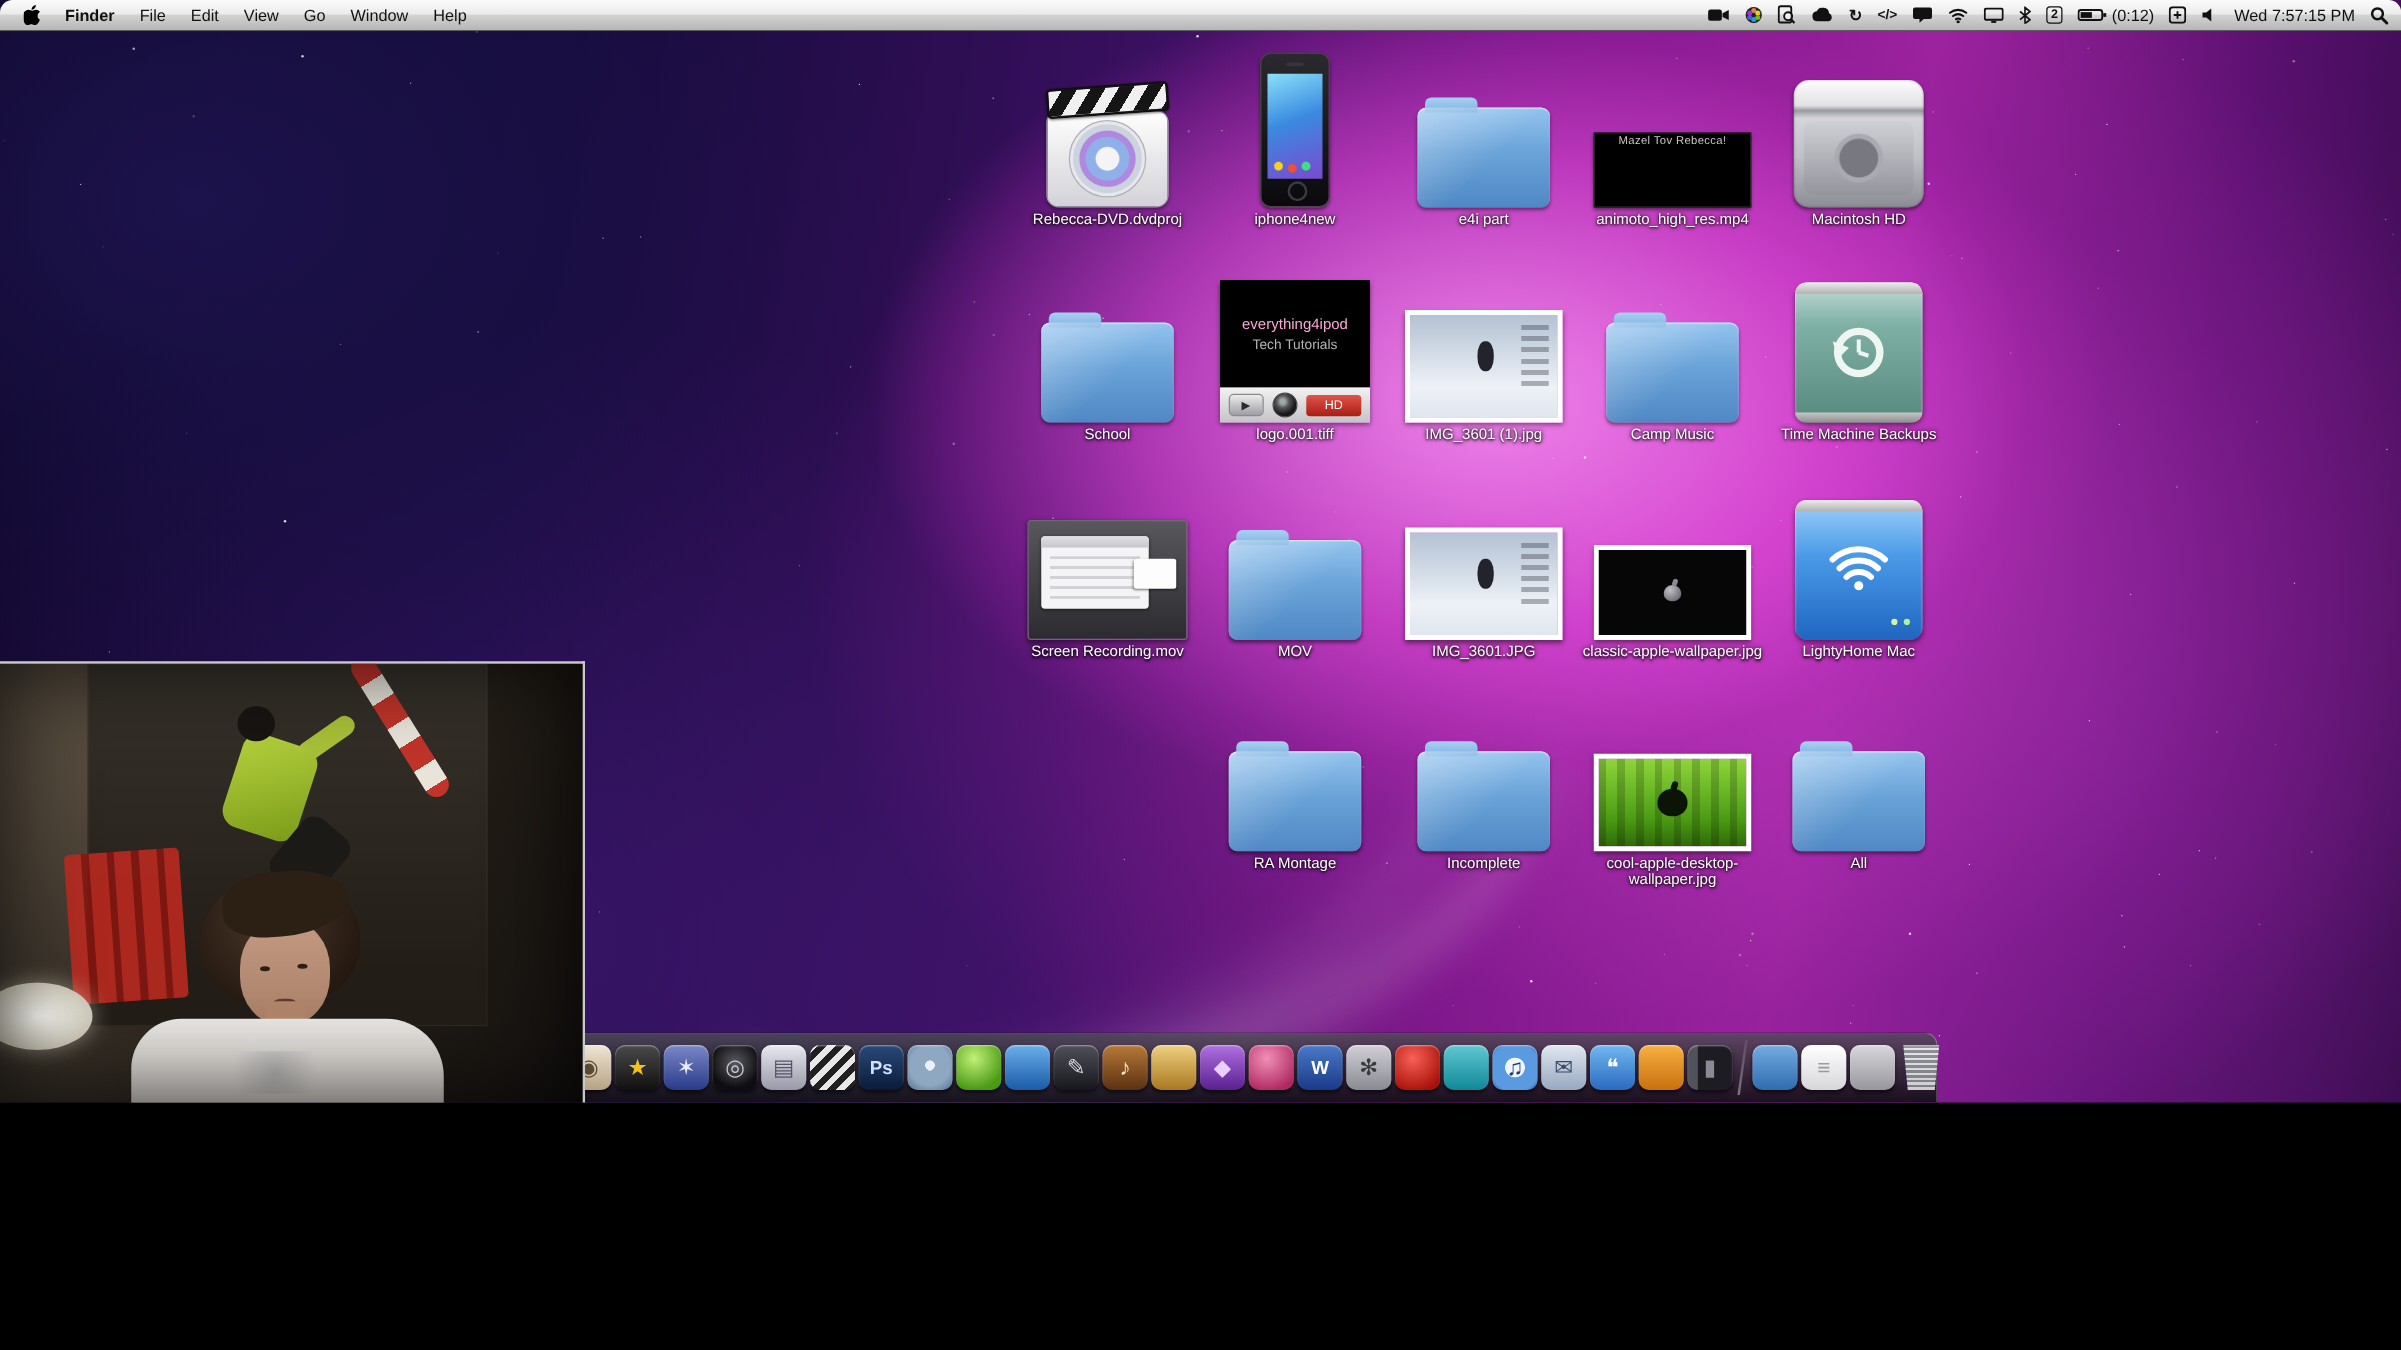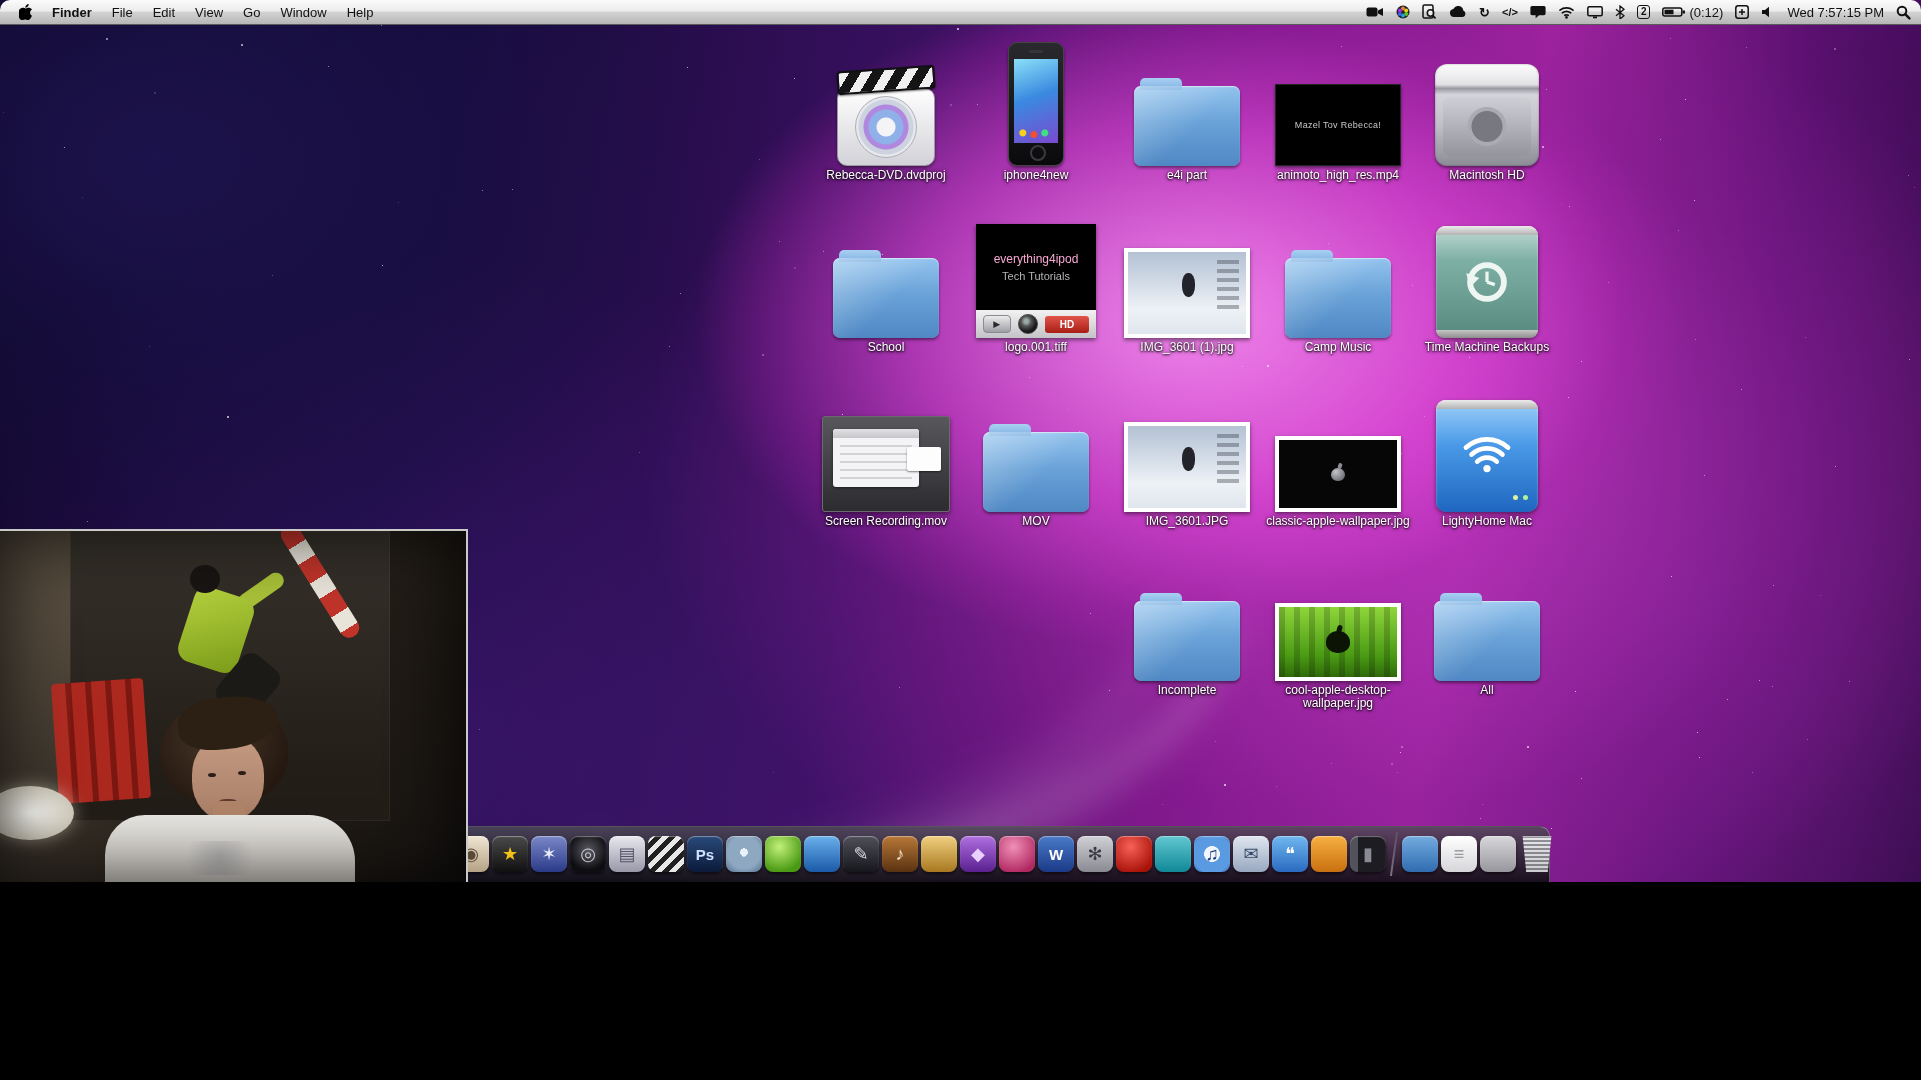--- a/index.html
+++ b/index.html
@@ -71,21 +71,21 @@
   .iph::before{content:'';position:absolute;top:7px;left:50%;margin-left:-7px;width:14px;height:3px;border-radius:2px;background:#35353b;}
   .iph::after{content:'';position:absolute;bottom:4px;left:50%;margin-left:-6px;width:12px;height:12px;border-radius:50%;border:2px solid #3a3a40;}
   .iph .scr{position:absolute;left:5px;right:5px;top:16px;bottom:22px;
     background:
       radial-gradient(circle at 20% 88%, #f8d020 3px, transparent 4px),
       radial-gradient(circle at 45% 90%, #f05030 3px, transparent 4px),
       radial-gradient(circle at 70% 88%, #40e080 3px, transparent 4px),
       linear-gradient(160deg,#8ae0f8 0%,#3a8ae0 45%,#7a4ad0 100%);}
 
   
-  .vb{width:126px;height:82px;background:#000;border:1px solid #242424;display:flex;align-items:center;justify-content:center;box-shadow:0 2px 3px rgba(0,0,0,.5);}
+  .vb{width:126px;height:60px;background:#000;border:1px solid #242424;display:flex;align-items:flex-start;justify-content:center;box-shadow:0 2px 3px rgba(0,0,0,.5);}
   .vb span{color:#c8c8c8;font-size:9px;letter-spacing:.3px;}
 
   
   .hd{position:relative;width:104px;height:102px;border-radius:12px;
     background:linear-gradient(180deg,#fdfdfd 0%,#e2e2e6 20%,#9a9aa2 24%,#d4d4da 30%,#c0c0c8 60%,#8c8c96 100%);
     box-shadow:inset 0 0 2px rgba(0,0,0,.4),0 2px 3px rgba(0,0,0,.45);}
   .hd::after{content:'';position:absolute;left:8%;right:8%;top:32%;bottom:10%;border-radius:8px;
     background:
       radial-gradient(circle at 50% 50%, #787880 0 15px, #aaaab2 16px 19px, transparent 20px),
       linear-gradient(180deg,#cfcfd6,#94949c);}
@@ -93,21 +93,21 @@
   
   .vlogo{width:120px;box-shadow:0 2px 4px rgba(0,0,0,.5);}
   .vl-top{height:86px;background:#000;display:flex;flex-direction:column;align-items:center;justify-content:center;gap:4px;}
   .vl-1{color:#f9a8d4;font-size:12px;}
   .vl-2{color:#b4b4b4;font-size:11px;}
   .vl-bot{height:28px;background:linear-gradient(180deg,#f2f2f2,#c4c4c8);display:flex;align-items:center;justify-content:center;gap:7px;}
   .playbtn{width:28px;height:18px;border-radius:4px;background:linear-gradient(180deg,#ececec,#9e9ea6);border:1px solid #8a8a92;
     display:flex;align-items:center;justify-content:center;font-size:9px;color:#2a2a2a;}
   .lens{width:20px;height:20px;border-radius:50%;background:radial-gradient(circle at 40% 35%, #9aa 2px, #555 5px, #17171a 65%);border:1px solid #444;}
   .hdbadge{min-width:26px;height:17px;border-radius:3px;background:linear-gradient(180deg,#e2544a,#a81d14);
-    color:#fff;font-size:10px;font-weight:bold;display:flex;align-items:center;justify-content:center;padding:0 15px;}
+    color:#fff;font-size:10px;font-weight:normal;display:flex;align-items:center;justify-content:center;padding:0 15px;}
 
   
   .snow{position:relative;width:126px;height:90px;border:4px solid #fff;box-shadow:0 2px 4px rgba(0,0,0,.5);
     background:linear-gradient(180deg,#b4c2d4 0%,#d8e0ea 45%,#eef2f6 70%,#e0e6ee 100%);}
   .snow::before{content:'';position:absolute;left:46%;top:26%;width:13px;height:24px;border-radius:45%;background:#23232b;}
   .snow::after{content:'';position:absolute;right:6%;top:10%;width:22px;height:50px;
     background:repeating-linear-gradient(180deg, rgba(40,45,55,.35) 0 4px, transparent 4px 9px);}
 
   
   .tmd{position:relative;width:102px;height:112px;border-radius:10px;
@@ -450,20 +450,26 @@
           <path d="M9 19a16 16 0 0 1 22 0"></path>
           <path d="M5 14a22 22 0 0 1 30 0"></path>
         </g>
         <circle cx="20" cy="29" r="2.6" fill="#fff"></circle>
       </svg>
         </div>
       </div>
     <div class="dlabel">LightyHome Mac</div>
   </div>
 
+  <div class="cell c2 r4">
+    <div class="ibox">
+        <div class="folder"></div>
+      </div>
+    <div class="dlabel">RA Montage</div>
+  </div>
   <div class="cell c3 r4">
     <div class="ibox">
         <div class="folder"></div>
       </div>
     <div class="dlabel">Incomplete</div>
   </div>
   <div class="cell c4 r4">
     <div class="ibox">
         <div class="gapple"></div>
       </div>

